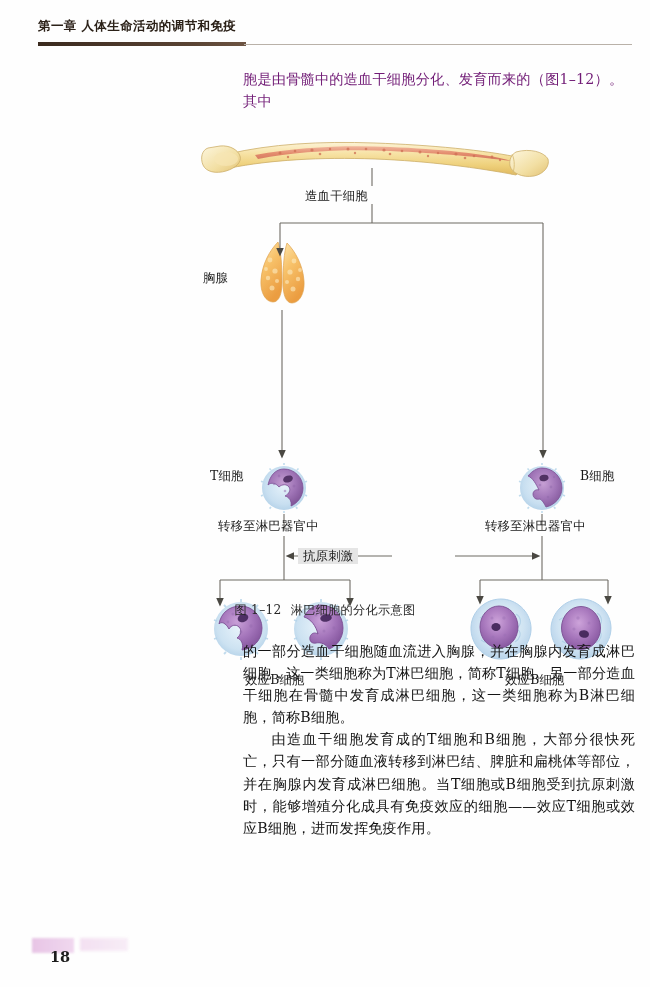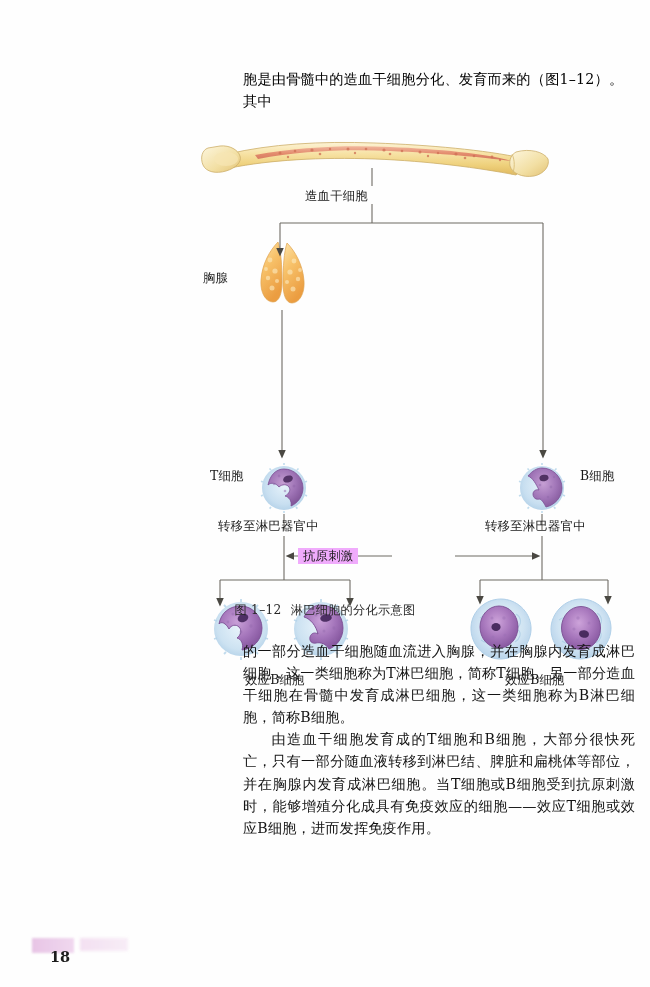--- a/index.html
+++ b/index.html
@@ -62,21 +62,21 @@
 
   
   .intro-line {
     position: absolute;
     left: 243px;
     top: 68px;
     width: 390px;
     font-size: 14.2px;
     line-height: 22px;
     letter-spacing: 0.2px;
-    color: #000000;
+    color: #701a75;
   }
 
   
   .figure {
     position: absolute;
     left: 0;
     top: 110px;
     width: 586px;
     height: 510px;
   }
@@ -115,21 +115,21 @@
     color: #181818;
     white-space: nowrap;
     letter-spacing: 0.2px;
   }
   .lbl-hsc      { left: 305px; top: 78px; }
   .lbl-thymus   { left: 203px; top: 160px; }
   .lbl-tcell    { left: 210px; top: 358px; }
   .lbl-bcell    { left: 580px; top: 358px; }
   .lbl-tmove    { left: 218px; top: 408px; }
   .lbl-bmove    { left: 485px; top: 408px; }
-  .lbl-antigen  { left: 298px; top: 438px; background:#f0abfc; padding:0 5px; }
+  .lbl-antigen  { left: 298px; top: 438px; background:#e5e5e5; padding:0 5px; }
   .lbl-efft     { left: 245px; top: 562px; }
   .lbl-effb     { left: 505px; top: 562px; text-align: right; }
 
   
   .cell {
     position: absolute;
   }
 
   
   .caption {
@@ -199,20 +199,27 @@
     color: #1c1c1c;
     font-family: "DejaVu Serif", "Liberation Serif", serif;
     margin-top: 20px;
   }
 </style>
 </head>
 <body>
 
 <div class="page">
 
+  <div class="header">
+    <div class="header-title">第一章    人体生命活动的调节和免疫</div>
+    <div class="header-rule">
+      <div class="thick"></div>
+      <div class="thin"></div>
+    </div>
+  </div>
 
   <div class="intro-line">胞是由骨髓中的造血干细胞分化、发育而来的（图1–12）。其中</div>
 
   <div class="figure">
 
     <div class="bone-wrap">
       <svg width="350" height="60" viewBox="0 0 350 60">
         <defs>
           <linearGradient id="boneG" x1="0" y1="0" x2="0" y2="1">
             <stop offset="0%" stop-color="#fdf3d6"></stop>

